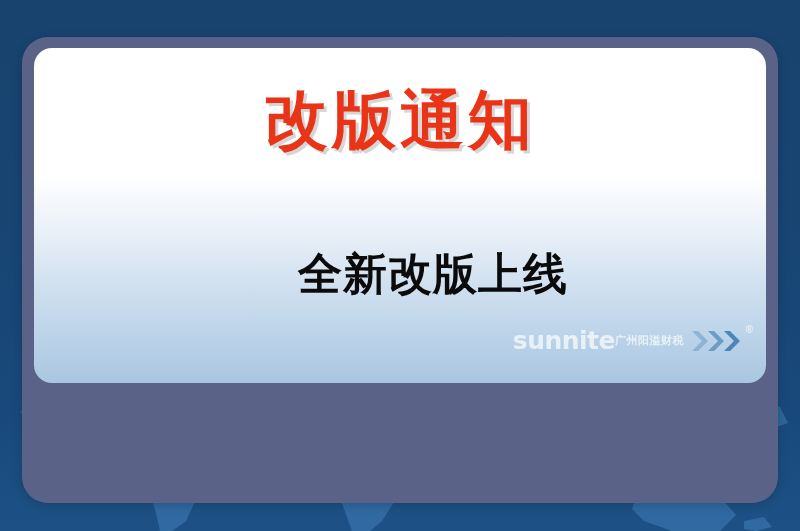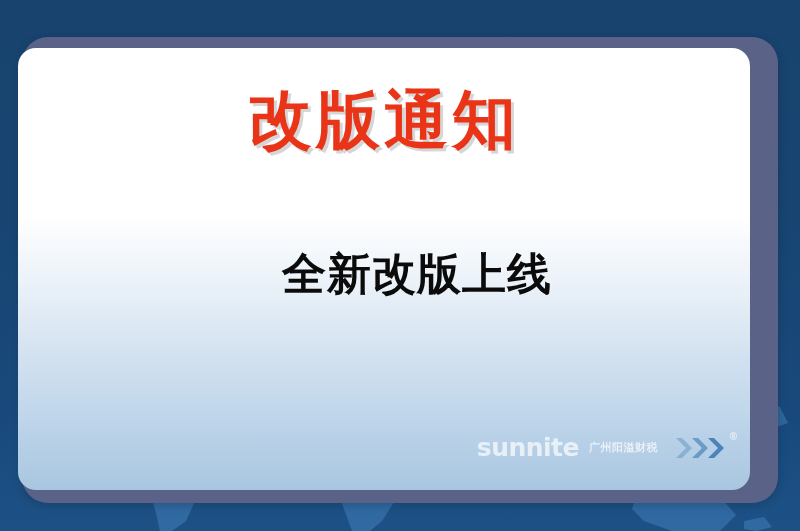--- a/index.html
+++ b/index.html
@@ -63,24 +63,24 @@
     background: #5a6387;
   }
   .notch.left  { left: 22px; }
   .notch.left::after  { left: 0; }
   .notch.right { right: 22px; }
   .notch.right::after { right: 0; }
 
   
   #card {
     position: absolute;
-    left: 18px;
+    left: 34px;
     top: 48px;
     width: 732px;
-    height: 442px;
+    height: 335px;
     border-radius: 18px;
     background: linear-gradient(180deg,
                 #ffffff   0%,
                 #ffffff  38%,
                 #f4f8fc  46%,
                 #e4edf6  58%,
                 #d2e1f0  70%,
                 #bed5ea  84%,
                 #a9c6e0 100%);
     overflow: hidden;
@@ -133,21 +133,21 @@
     letter-spacing: 1px;
   }
 
   
   #brand {
     position: absolute;
     right: 22px;
     bottom: 28px;
     display: flex;
     align-items: center;
-    gap: 10px;
+    gap: 0;
     opacity: 0.78;
   }
   #brand-latin {
     font-size: 25px;
     font-weight: bold;
     letter-spacing: -0.5px;
     color: #ffffff;
     opacity: 0.88;
     position: relative;
     font-family: "DejaVu Sans", "Liberation Sans", sans-serif;

